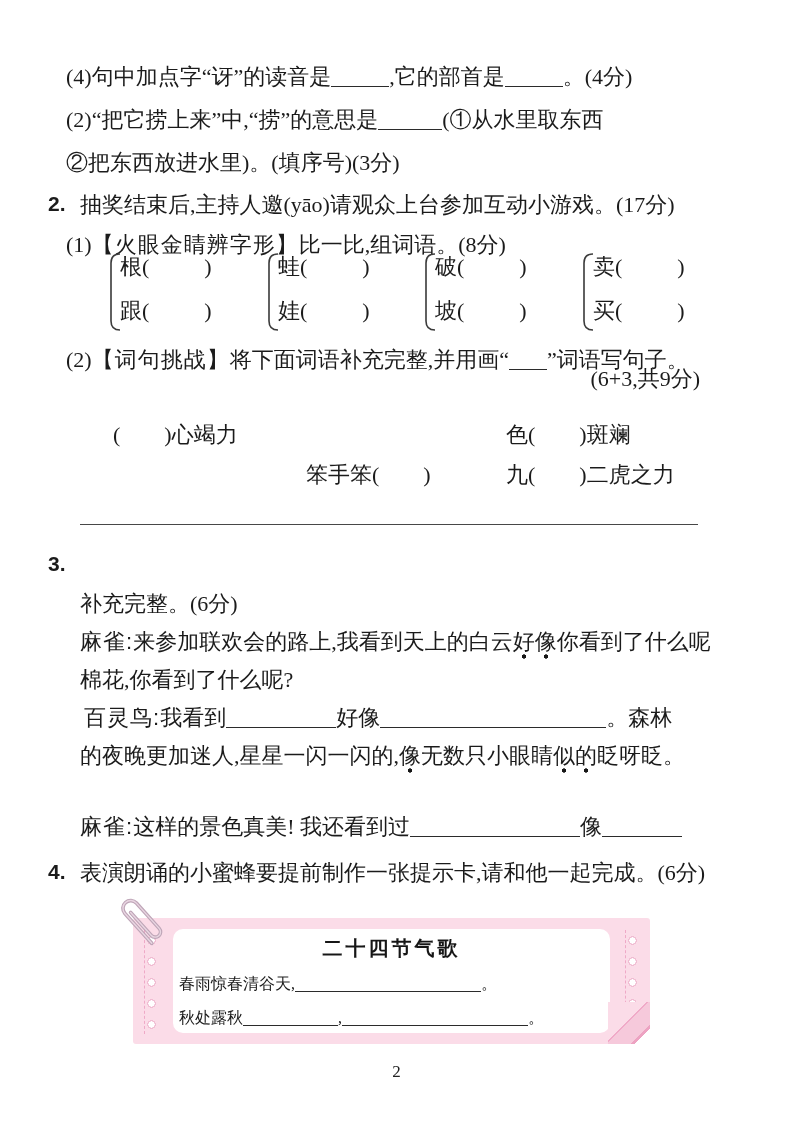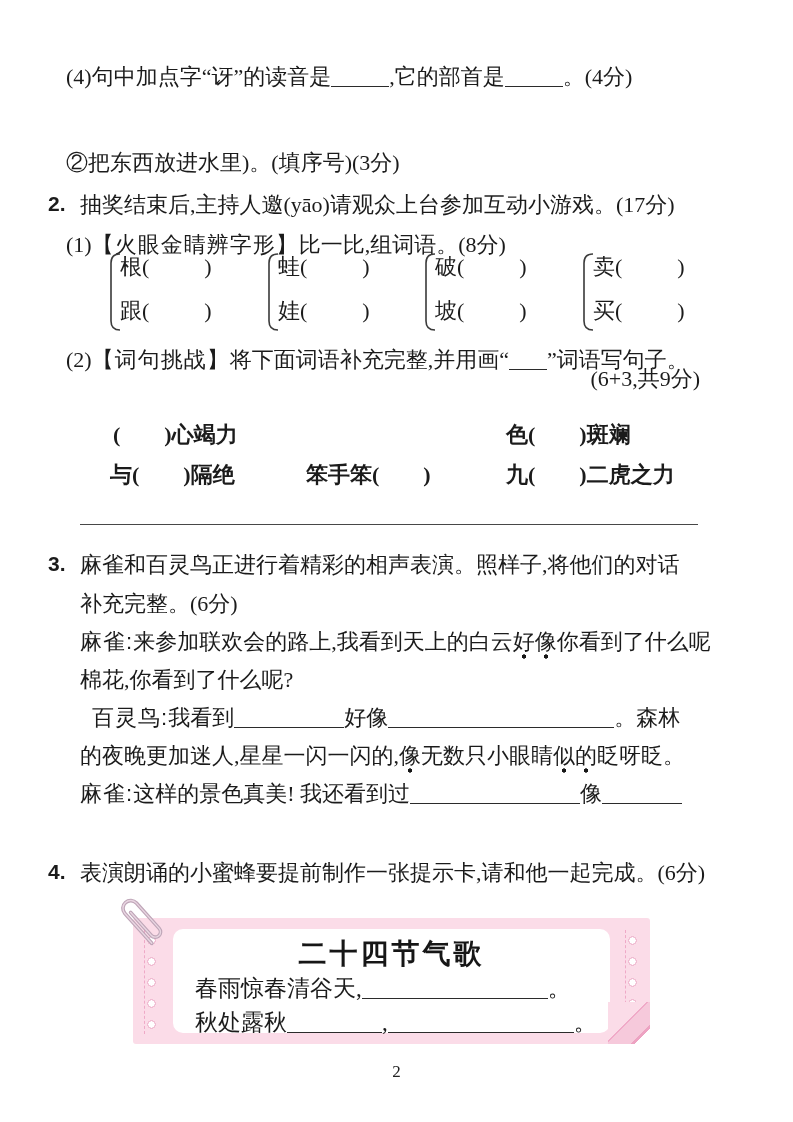--- a/index.html
+++ b/index.html
@@ -1,21 +1,21 @@
 <!DOCTYPE html>
 <html><head>
 <meta charset="utf-8">
 <style>
   html,body{margin:0;padding:0;background:#fff;}
   .page{position:relative;width:793px;height:1122px;background:#ffffff;
         font-family:"Liberation Serif",serif;font-size:22px;color:#1b1b1b;overflow:hidden;}
   .line{position:absolute;white-space:nowrap;line-height:30px;}
   .qnum{position:absolute;font-family:"Liberation Sans",sans-serif;font-weight:700;font-size:21px;}
   .tag,.speaker{font-family:"Liberation Sans",sans-serif;font-weight:400;letter-spacing:1px;}
-  .pre{white-space:pre;font-weight:bold;}
+  .pre{white-space:pre;}
   .blank{display:inline-block;border-bottom:1.6px solid #2b2b2b;height:18px;vertical-align:-3px;}
   .u{border-bottom:1.6px solid #2b2b2b;padding-bottom:4px;}
   .em-dots{background-image:radial-gradient(circle,#161616 1.9px,transparent 2.4px);
            background-repeat:repeat-x;background-position:left bottom;background-size:22px 5px;
            padding-bottom:5px;}
   .pair-group{position:absolute;top:250px;height:84px;}
   .pair-svg{position:absolute;left:0;top:2px;}
   .pair-top{position:absolute;left:12px;top:2px;white-space:pre;}
   .pair-bot{position:absolute;left:12px;top:46px;white-space:pre;}
   .divider{position:absolute;left:80px;top:524px;width:618px;border-top:1.5px solid #474747;}
@@ -23,33 +23,36 @@
   .card{position:absolute;left:133px;top:918px;width:517px;height:126px;background:#fbdce8;border-radius:3px;}
   .holes{position:absolute;top:12px;width:13px;height:104px;
          background-image:radial-gradient(circle 4.4px at center,#ffffff 0 3.1px,#f0bcd2 3.2px 4.2px,transparent 4.4px);
          background-size:13px 21px;background-repeat:repeat-y;}
   .holes.left{left:11px;border-left:1px dashed #efa9c7;padding-left:2px;}
   .holes.right{left:492px;border-left:1px dashed #efa9c7;padding-left:2px;}
   .card-inner{position:absolute;left:40px;top:11px;width:437px;height:104px;background:#ffffff;border-radius:10px;}
   .card-fold{position:absolute;right:0;bottom:0;width:42px;height:42px;
              background:linear-gradient(to top left,#ffffff 0 19%,#eda3c2 19% 23%,#f6c9db 23% 52%,#f0aac8 52% 54%,#fbdce8 54% 100%);}
   .card-title{position:absolute;left:40px;top:17px;width:437px;text-align:center;
-              font-family:"Liberation Sans",sans-serif;font-weight:700;font-size:28px;letter-spacing:3px;color:#161616;}
-  .card-line{position:absolute;left:62px;white-space:nowrap;font-size:23px;}
+              font-family:"Liberation Sans",sans-serif;font-weight:700;font-size:20px;letter-spacing:3px;color:#161616;}
+  .card-line{position:absolute;left:46px;white-space:nowrap;font-size:16px;}
   .clip{position:absolute;left:126px;top:888px;transform:rotate(-42deg);transform-origin:50% 50%;}
   .score-line{position:absolute;top:364px;right:93px;white-space:nowrap;}
   .pagenum{position:absolute;top:1062px;left:0;width:100%;text-align:center;font-size:17px;color:#222;}
 </style>
 </head>
 <body>
 
 <div class="page">
 
   <div class="line" style="left:66px;top:62px">
     <span>(4)句中加点字“讶”的读音是</span><span class="blank" style="width:58px"></span><span>,它的部首是</span><span class="blank" style="width:58px"></span><span>。(4分)</span>
+  </div>
+  <div class="line" style="left:66px;top:105px">
+    <span>(2)“把它捞上来”中,“捞”的意思是</span><span class="blank" style="width:64px"></span><span>(①从水里取东西</span>
   </div>
   <div class="line" style="left:66px;top:148px">
     <span>②把东西放进水里)。(填序号)(3分)</span>
   </div>
 
   <span class="qnum" style="left:48px;top:192px">2.</span>
   <div class="line" style="left:80px;top:190px">
     <span>抽奖结束后,主持人邀(yāo)请观众上台参加互动小游戏。(17分)</span>
   </div>
   <div class="line" style="left:66px;top:230px">
@@ -87,49 +90,45 @@
 
   <div class="line" style="left:66px;top:345px">
     <span>(2)</span><span class="tag">【词句挑战】</span><span>将下面词语补充完整,并用画“</span><span class="blank" style="width:38px"></span><span>”词语写句子。</span>
   </div>
   <div class="score-line">
     <span>(6+3,共9分)</span>
   </div>
 
   <div class="line pre" style="left:113px;top:420px">(        )心竭力</div>
   <div class="line pre" style="left:506px;top:420px">色(        )斑斓</div>
-  <div class="line pre" style="left:110px;top:460px">与(        )隔绝</div>
   <div class="line pre" style="left:506px;top:460px">九(        )二虎之力</div>
   <div class="line pre" style="left:306px;top:460px">笨手笨(        )</div>
 
   <div class="divider"></div>
 
   <span class="qnum" style="left:48px;top:552px">3.</span>
-  <div class="line" style="left:80px;top:550px">
-    <span>麻雀和百灵鸟正进行着精彩的相声表演。照样子,将他们的对话</span>
-  </div>
   <div class="line" style="left:80px;top:589px">
     <span>补充完整。(6分)</span>
   </div>
 
   <div class="line" style="left:80px;top:627px">
     <span class="speaker">麻雀:</span><span>来参加联欢会的路上,我看到天上的白云</span><span class="em-dots">好像</span><span>你看到了什么呢</span>
   </div>
   <div class="line" style="left:80px;top:665px">
     <span>棉花,你看到了什么呢?</span>
   </div>
 
-  <div class="line" style="left:92px;top:703px">
+  <div class="line" style="left:84px;top:703px">
     <span class="speaker">百灵鸟:</span><span>我看到</span><span class="blank" style="width:110px"></span><span>好像</span><span class="blank" style="width:226px"></span><span>。森林</span>
   </div>
   <div class="line" style="left:80px;top:741px">
     <span>的夜晚更加迷人,星星一闪一闪的,</span><span class="em-dots">像</span><span>无数只小眼睛</span><span class="em-dots">似的</span><span>眨呀眨。</span>
   </div>
 
-  <div class="line" style="left:80px;top:779px">
+  <div class="line" style="left:80px;top:812px">
     <span class="speaker">麻雀:</span><span>这样的景色真美! 我还看到过</span><span class="blank" style="width:170px"></span><span>像</span><span class="blank" style="width:80px"></span>
   </div>
 
   <span class="qnum" style="left:48px;top:860px">4.</span>
   <div class="line" style="left:80px;top:858px">
     <span>表演朗诵的小蜜蜂要提前制作一张提示卡,请和他一起完成。(6分)</span>
   </div>
 
   <div class="card">
     <div class="holes left"></div>

